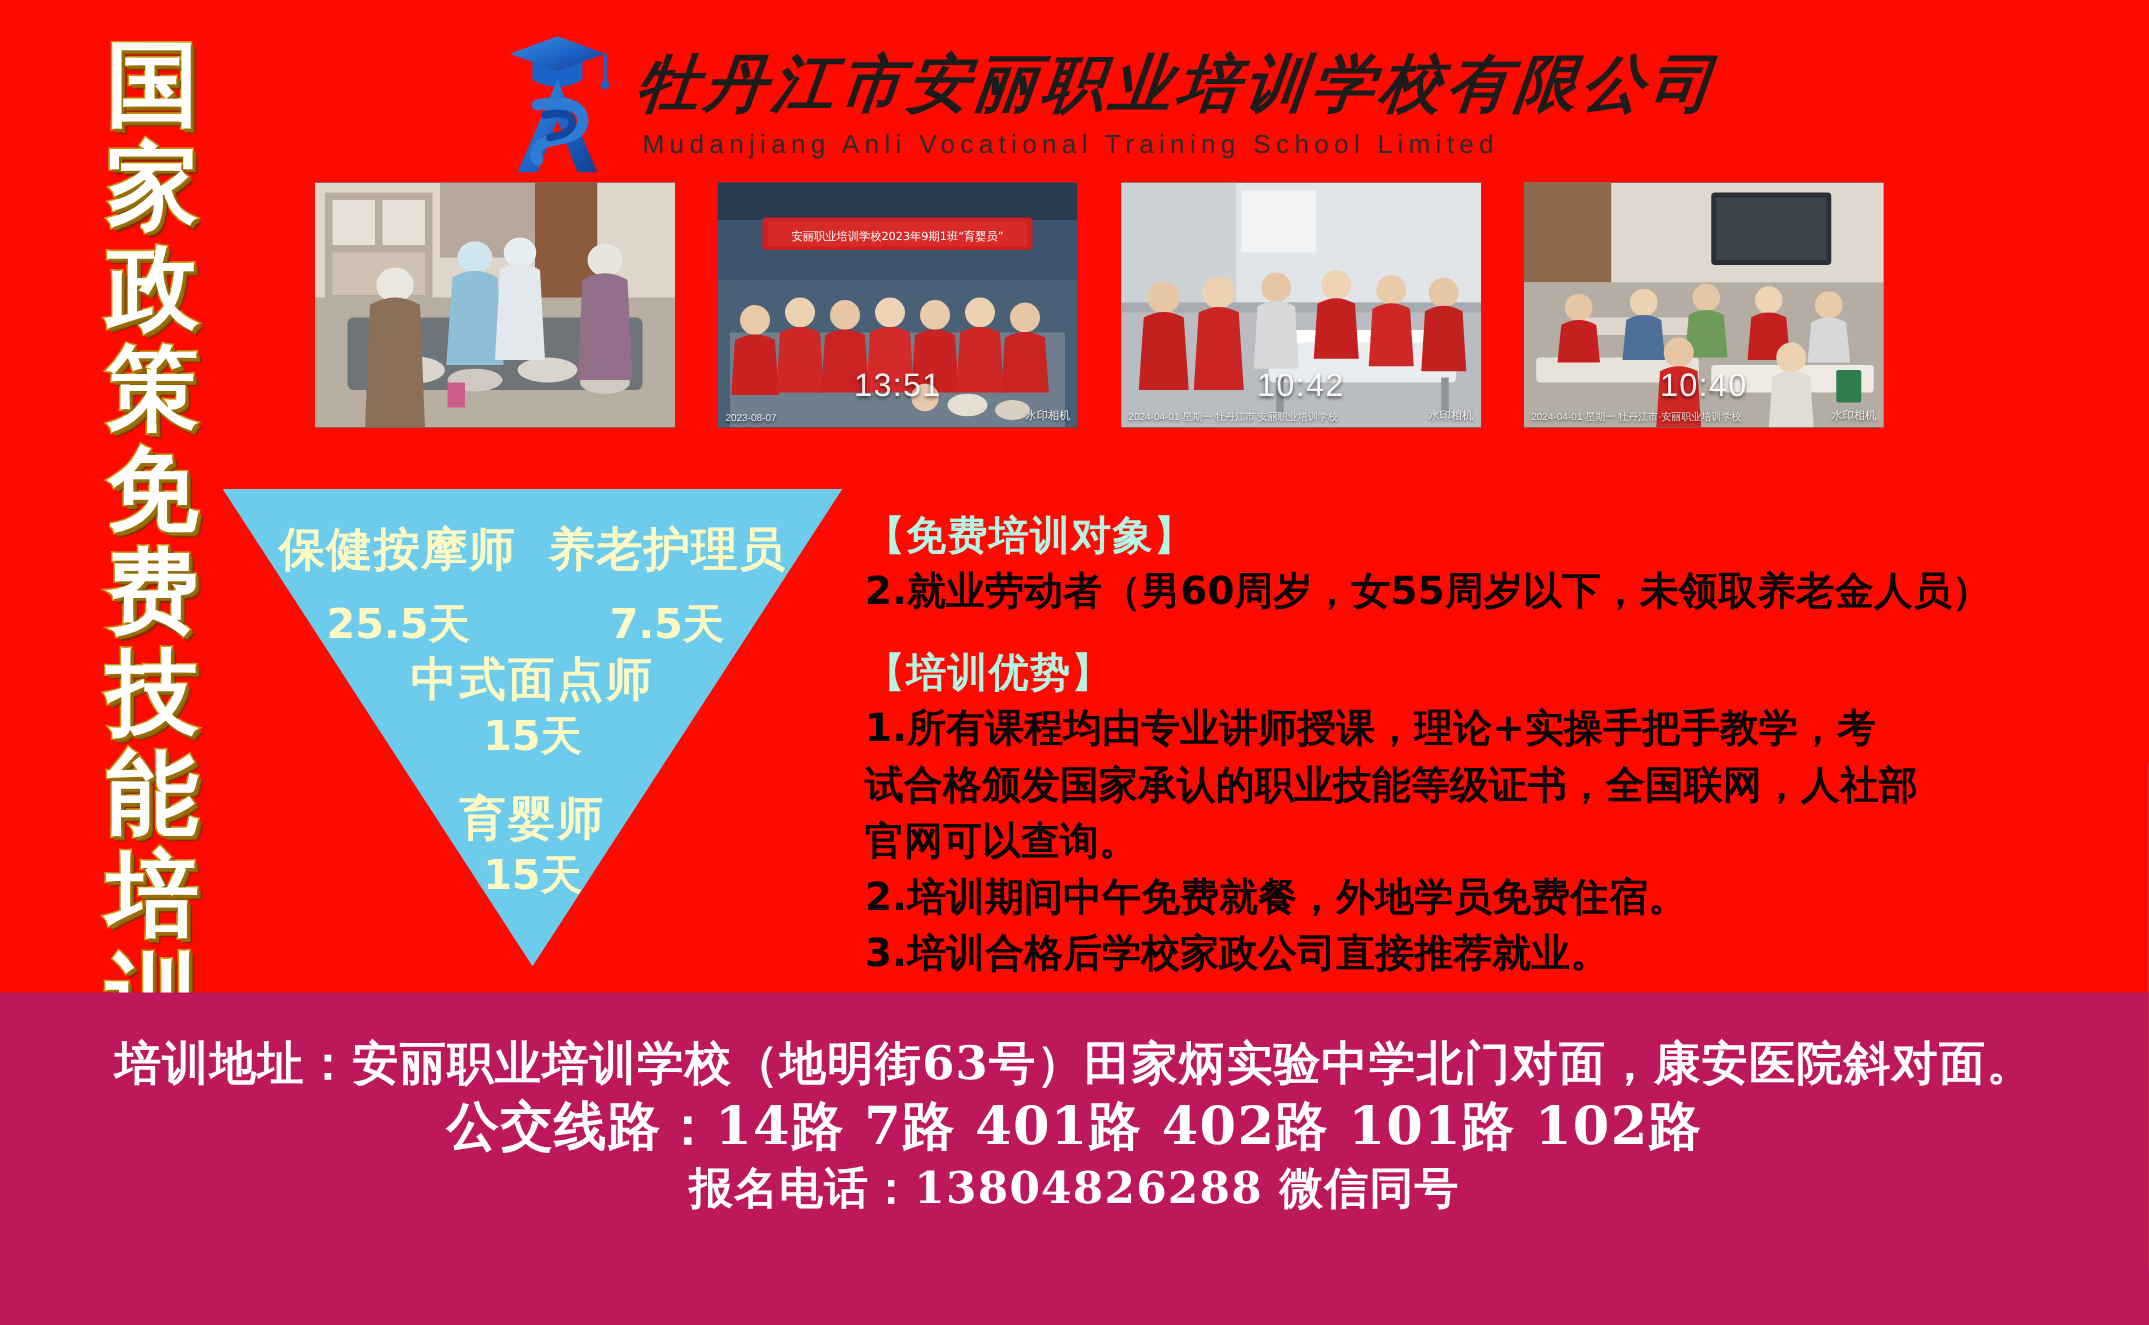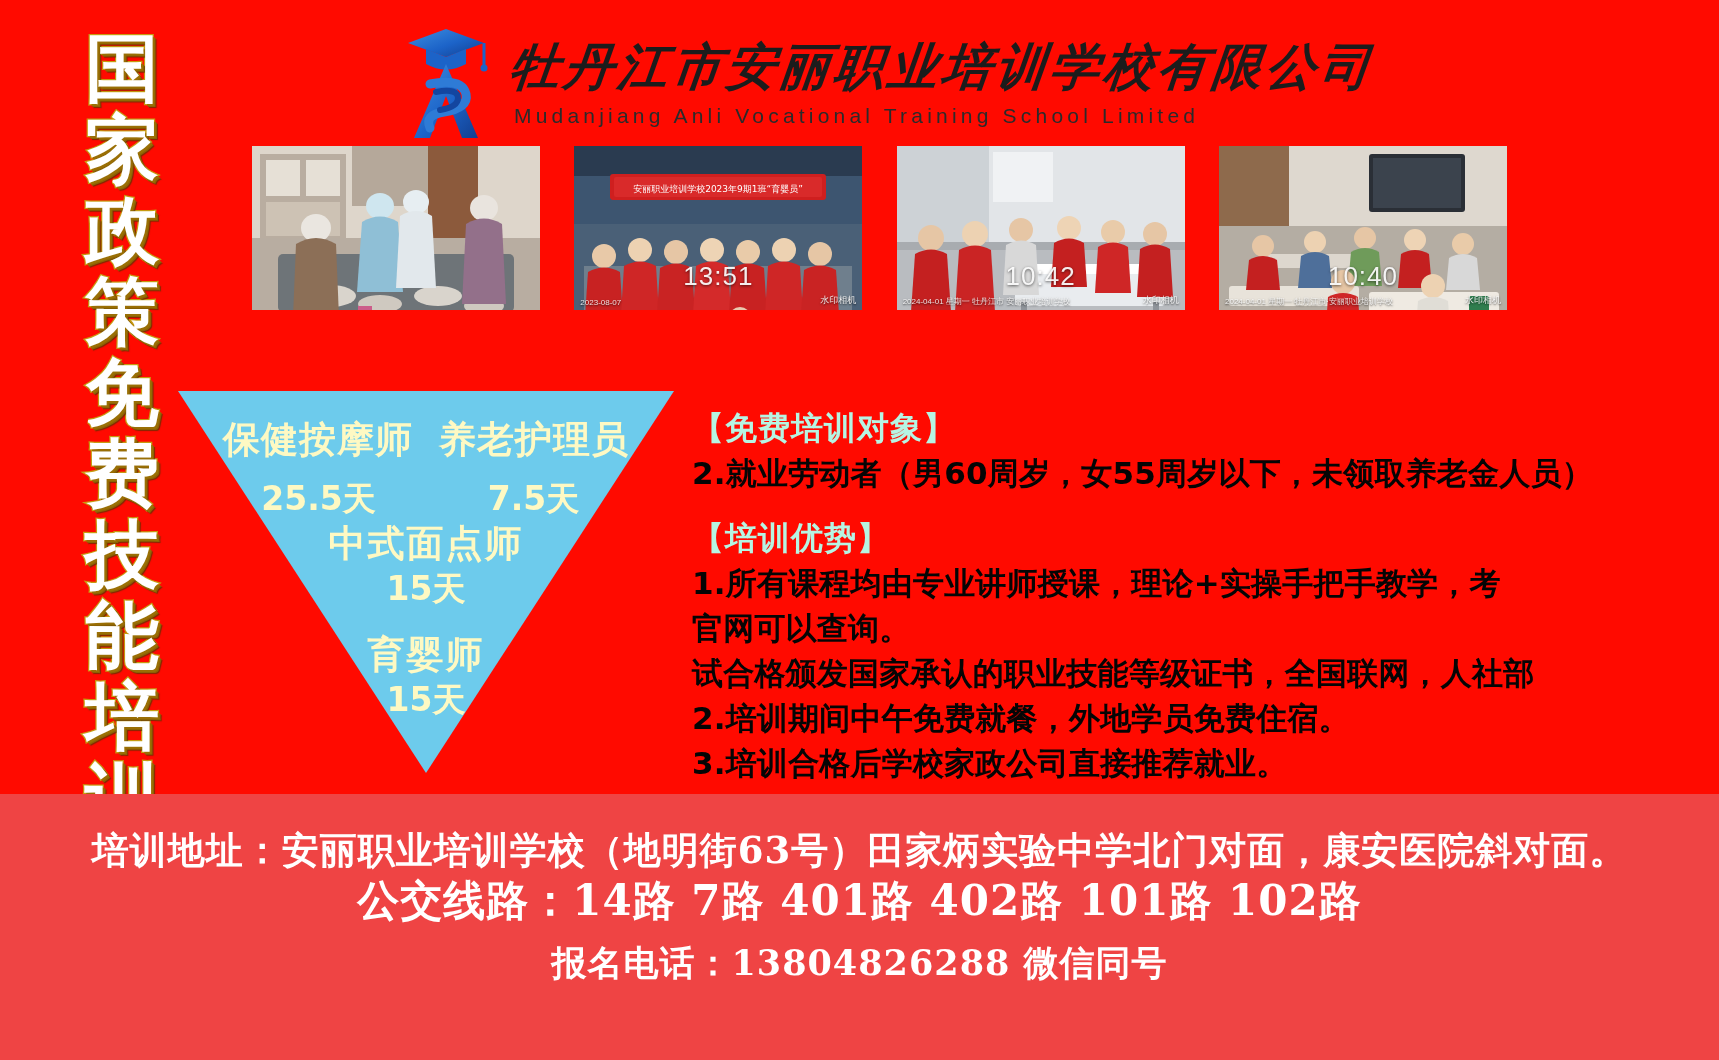--- a/index.html
+++ b/index.html
@@ -98,21 +98,21 @@
     top: 146px;
     width: 1255px;
     height: 196px;
     display: flex;
     justify-content: space-between;
     z-index: 4;
   }
   .photo {
     position: relative;
     width: 288px;
-    height: 164px;
+    height: 196px;
     overflow: hidden;
     background: #0f766e;
   }
   .photo .scene { position: absolute; inset: 0; }
   .photo .wm-time {
     position: absolute;
     right: 50%;
     transform: translateX(50%);
     bottom: 18px;
     font-family: "Liberation Sans", sans-serif;
@@ -219,39 +219,39 @@
     white-space: nowrap;
   }
 
   
   #footer {
     position: absolute;
     left: 0;
     bottom: 0;
     width: 100%;
     height: 266px;
-    background: #ef4444;
+    background: #be185d;
     z-index: 6;
     display: flex;
     flex-direction: column;
     align-items: center;
     justify-content: flex-start;
     padding-top: 30px;
     box-sizing: border-box;
   }
   .footer-line {
     font-family: "DejaVu Serif", "Liberation Serif", serif;
     color: #ffffff;
     font-weight: 700;
     white-space: nowrap;
     text-align: center;
   }
   #footer-address { font-size: 37px; line-height: 52px; letter-spacing: 1px; }
   #footer-bus     { font-size: 42px; line-height: 50px; letter-spacing: 1px; }
-  #footer-phone   { font-size: 35px; line-height: 50px; letter-spacing: 1px; margin-top: 12px; }
+  #footer-phone   { font-size: 35px; line-height: 50px; letter-spacing: 1px; }
 </style>
 </head>
 <body>
 
 <div id="poster">
 
   <div id="vertical-title">
     <span class="vt-char">国</span>
     <span class="vt-char">家</span>
     <span class="vt-char">政</span>
@@ -478,22 +478,22 @@
     <div id="tri-title-3" class="tri-text">育婴师</div>
     <div id="tri-days-3" class="tri-text">15天</div>
   </div>
 
   <div id="info-col">
     <div class="info-heading">【免费培训对象】</div>
     <div class="info-line">2.就业劳动者（男60周岁，女55周岁以下，未领取养老金人员）</div>
 
     <div class="info-heading">【培训优势】</div>
     <div class="info-line">1.所有课程均由专业讲师授课，理论+实操手把手教学，考</div>
+    <div class="info-line">试合格颁发国家承认的职业技能等级证书，全国联网，人社部</div>
     <div class="info-line">官网可以查询。</div>
-    <div class="info-line">试合格颁发国家承认的职业技能等级证书，全国联网，人社部</div>
     <div class="info-line">2.培训期间中午免费就餐，外地学员免费住宿。</div>
     <div class="info-line">3.培训合格后学校家政公司直接推荐就业。</div>
   </div>
 
   <div id="footer">
     <div class="footer-line" id="footer-address">培训地址：安丽职业培训学校（地明街63号）田家炳实验中学北门对面，康安医院斜对面。</div>
     <div class="footer-line" id="footer-bus">公交线路：14路 7路 401路 402路 101路 102路</div>
     <div class="footer-line" id="footer-phone">报名电话：13804826288 微信同号</div>
   </div>
 

